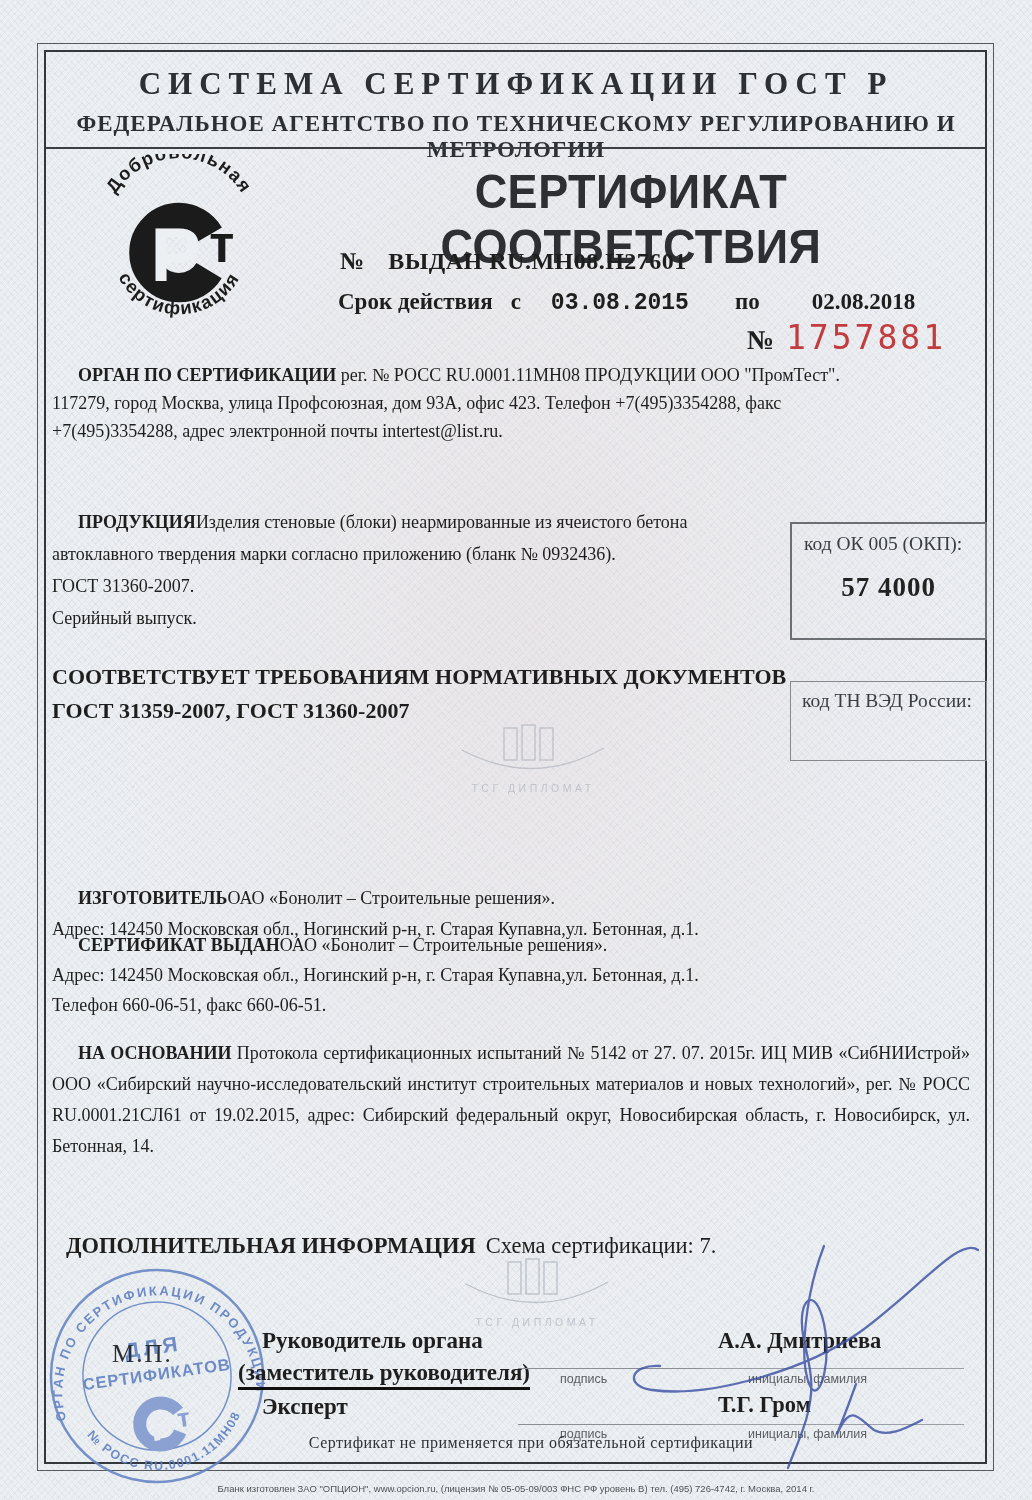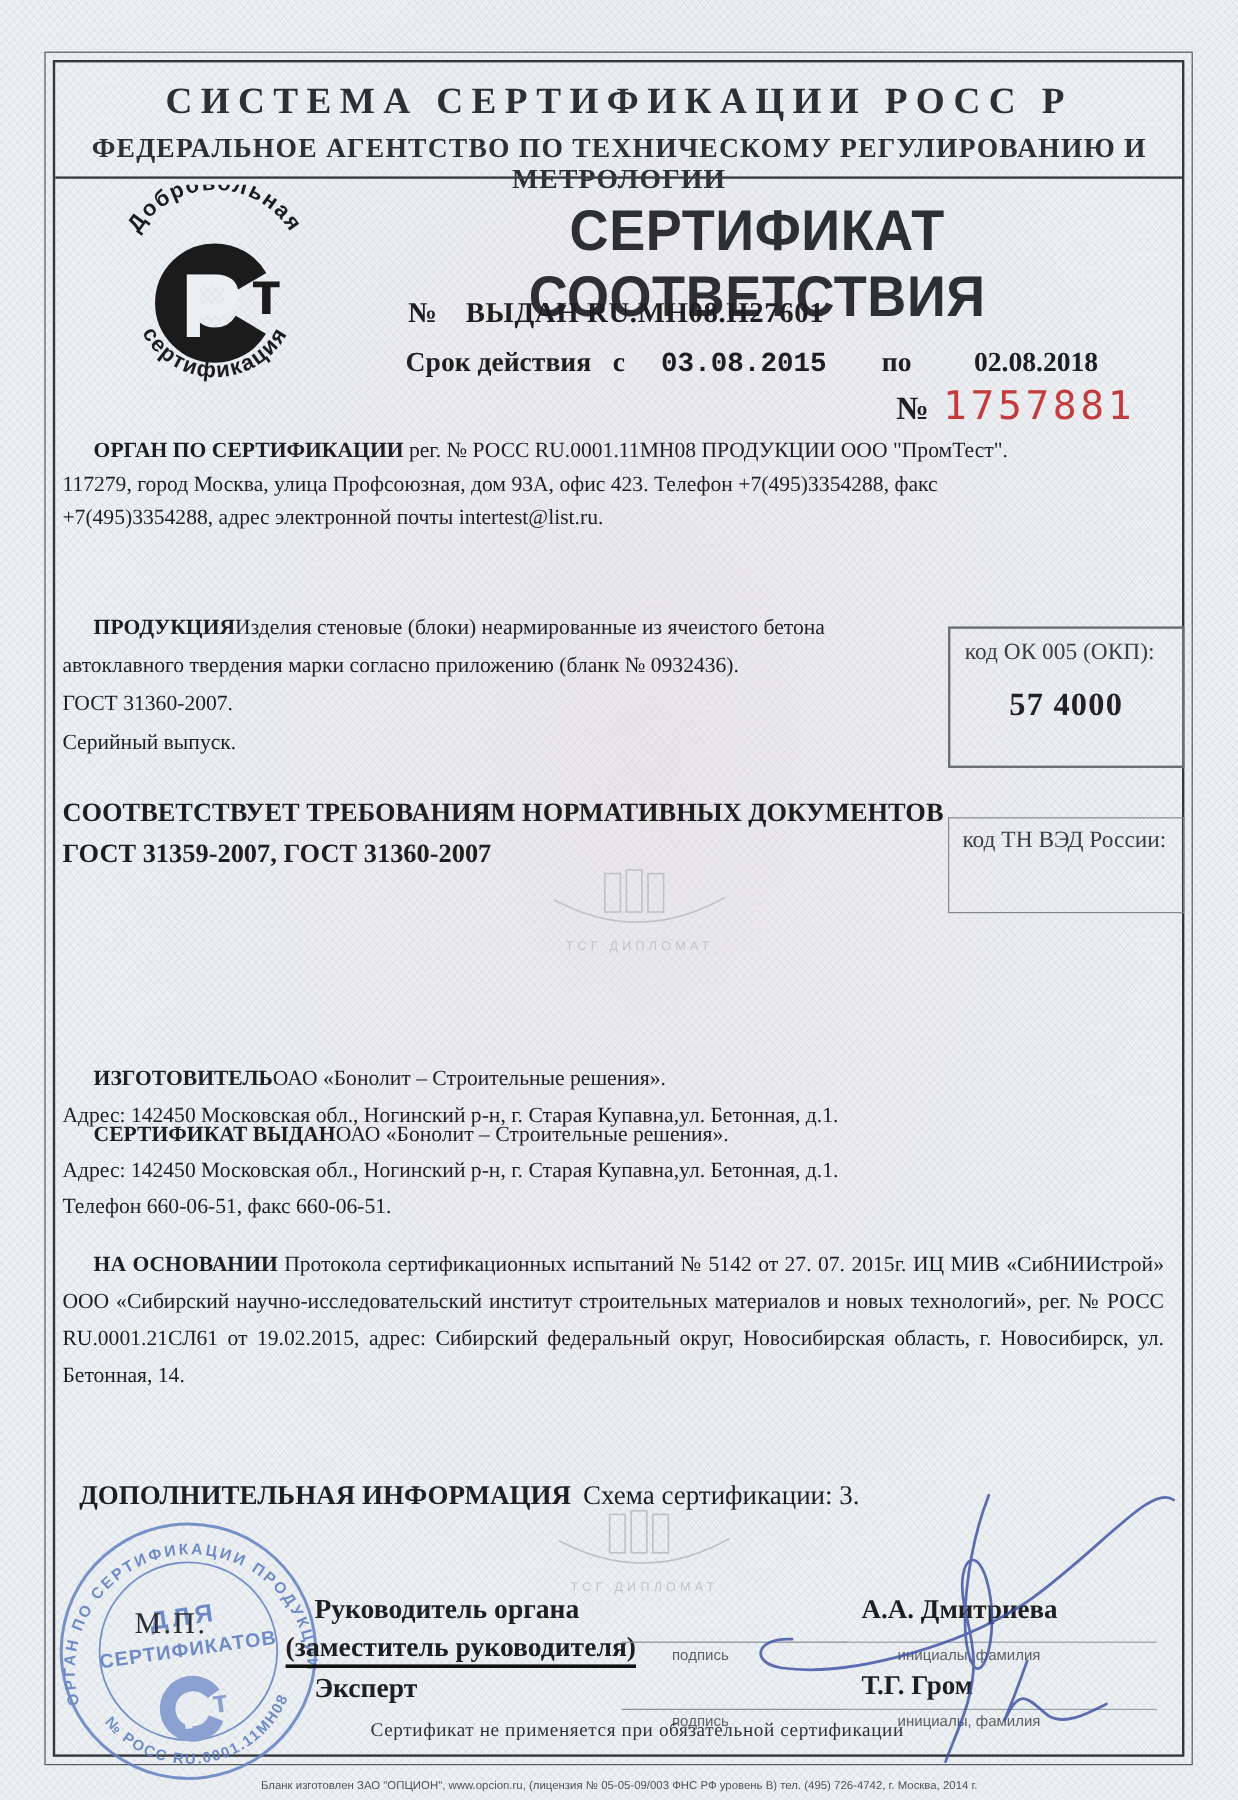--- a/index.html
+++ b/index.html
@@ -98,21 +98,21 @@
   .fineprint { position: absolute; left: 0; top: 1483px; width: 1032px; text-align: center;
                font-family: "Liberation Sans", sans-serif; font-size: 9.5px; color: #4e5258; }
 </style>
 </head>
 <body>
 
 <div class="page">
   <div class="frame-outer"></div>
   <div class="frame-inner"></div>
 
-  <div class="hdr1">СИСТЕМА СЕРТИФИКАЦИИ РОСС Р</div>
+  <div class="hdr1">СИСТЕМА СЕРТИФИКАЦИИ ГОСТ Р</div>
   <div class="hdr2">ФЕДЕРАЛЬНОЕ АГЕНТСТВО ПО ТЕХНИЧЕСКОМУ РЕГУЛИРОВАНИЮ И МЕТРОЛОГИИ</div>
   <div class="hdr-divider"></div>
 
   <svg class="rst-logo" width="190" height="182" viewBox="0 0 200 192">
     <defs>
       <path id="lp-top" d="M 24,100 A 78,78 0 1 1 176,100"></path>
       <path id="lp-bot" d="M 30,114 A 72,72 0 0 0 170,114"></path>
     </defs>
     <text font-family="Liberation Sans, sans-serif" font-size="19.5" font-weight="bold" fill="#1c1c1c" letter-spacing="1.5">
       <textPath href="#lp-top" startOffset="50%" text-anchor="middle">Добровольная</textPath>
@@ -171,21 +171,21 @@
   </div>
 
   <div class="para issued">
     <p class="p-first"><span class="lbl">СЕРТИФИКАТ ВЫДАН</span><span>ОАО «Бонолит – Строительные решения».</span></p>
     <div>Адрес: 142450 Московская обл., Ногинский р-н, г. Старая Купавна,ул. Бетонная, д.1.</div>
     <div>Телефон 660-06-51, факс 660-06-51.</div>
   </div>
 
   <p class="para basis"><span class="lbl">НА ОСНОВАНИИ</span><span> Протокола сертификационных испытаний № 5142 от 27. 07. 2015г. ИЦ МИВ «СибНИИстрой» ООО «Сибирский научно-исследовательский институт строительных материалов и новых технологий», рег. № РОСС RU.0001.21СЛ61 от 19.02.2015, адрес: Сибирский федеральный округ, Новосибирская область, г. Новосибирск, ул. Бетонная, 14.</span></p>
 
-  <div class="addinfo"><span class="lbl">ДОПОЛНИТЕЛЬНАЯ ИНФОРМАЦИЯ</span><span class="txt">Схема сертификации: 3.</span></div>
+  <div class="addinfo"><span class="lbl">ДОПОЛНИТЕЛЬНАЯ ИНФОРМАЦИЯ</span><span class="txt">Схема сертификации: 7.</span></div>
 
   <svg class="wm2" width="170" height="78" viewBox="0 0 170 78">
     <g stroke="#9aa2ad" fill="none" stroke-width="1.4">
       <rect x="56" y="6" width="13" height="32"></rect>
         <rect x="74" y="3" width="13" height="35"></rect>
         <rect x="92" y="6" width="13" height="32"></rect>
       <path d="M 14,28 Q 85,66 156,26"></path>
     </g>
     <text x="85" y="70" text-anchor="middle" font-family="Liberation Sans, sans-serif" font-size="10.5" letter-spacing="3.5" fill="#9aa2ad">ТСГ ДИПЛОМАТ</text>
   </svg>

